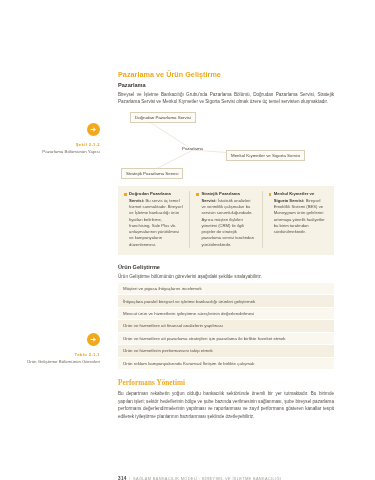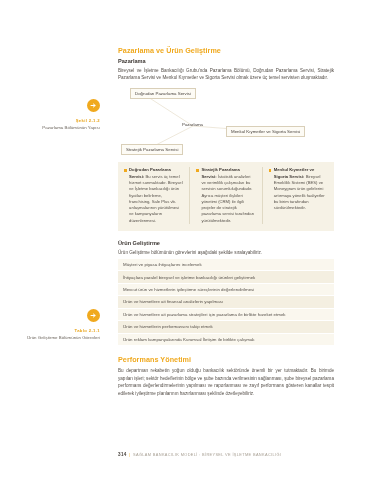--- a/index.html
+++ b/index.html
@@ -3,21 +3,21 @@
 <meta charset="utf-8">
 <style>
   html,body{margin:0;padding:0;}
   body{
     width:375px;height:480px;overflow:hidden;
     background:#ffffff;
     font-family:"Liberation Sans", sans-serif;
     color:#4a443f;
     -webkit-font-smoothing:antialiased;
   }
-  .page{position:relative;width:375px;height:392px;box-sizing:border-box;}
+  .page{position:relative;width:375px;height:392px;box-sizing:border-box;margin-top:24px;}
 
   
   .margin-col{position:absolute;left:0;top:0;width:104px;height:480px;}
   .caption-block{position:absolute;width:86px;left:14px;text-align:right;}
   .cap-arrow{
     width:13px;height:13px;border-radius:50%;background:#f0a91e;
     display:inline-block;position:relative;margin-bottom:2px;
   }
   .cap-arrow svg{position:absolute;left:3px;top:3px;}
   .cap-label{
@@ -177,21 +177,21 @@
           </tr>
         <tr>
             <td>Ürün ve hizmetlerin performansını takip etmek</td>
           </tr>
         <tr>
             <td>Ürün reklam kampanyalarında Kurumsal İletişim ile birlikte çalışmak</td>
           </tr>
       </tbody>
     </table>
 
-    <h2 class="sec-title" style="margin-top:9px;">Performans Yönetimi</h2>
+    <h2 class="sec-title" style="margin-top:9px;font-family:Liberation Serif, serif;">Performans Yönetimi</h2>
     <p class="body">Bu departman rekabetin yoğun olduğu bankacılık sektöründe önemli bir yer tutmaktadır. Bu birimde yapılan işleri; sektör hedeflerinin bölge ve şube bazında verilmesinin sağlanması, şube bireysel pazarlama performans değerlendirmelerinin yapılması ve raporlanması ve zayıf performans gösteren kanallar tespit edilerek iyileştirme planlarının hazırlanması şeklinde özetleyebiliriz.</p>
 
   </div>
 
   <div class="footer">
     <span class="pg">314</span><span class="bar">|</span><span>SAĞLAM BANKACILIK MODELİ : BİREYSEL VE İŞLETME BANKACILIĞI</span>
   </div>
 
 </div>
 

